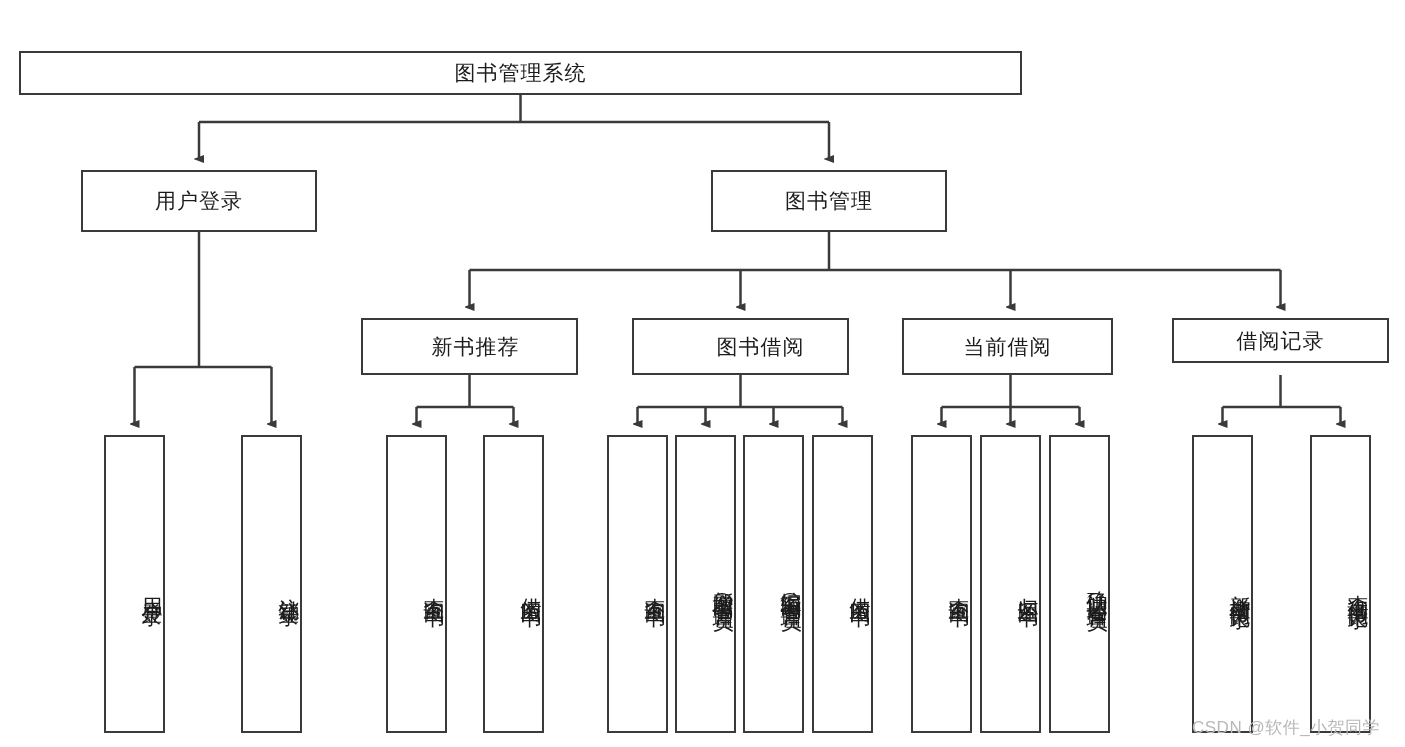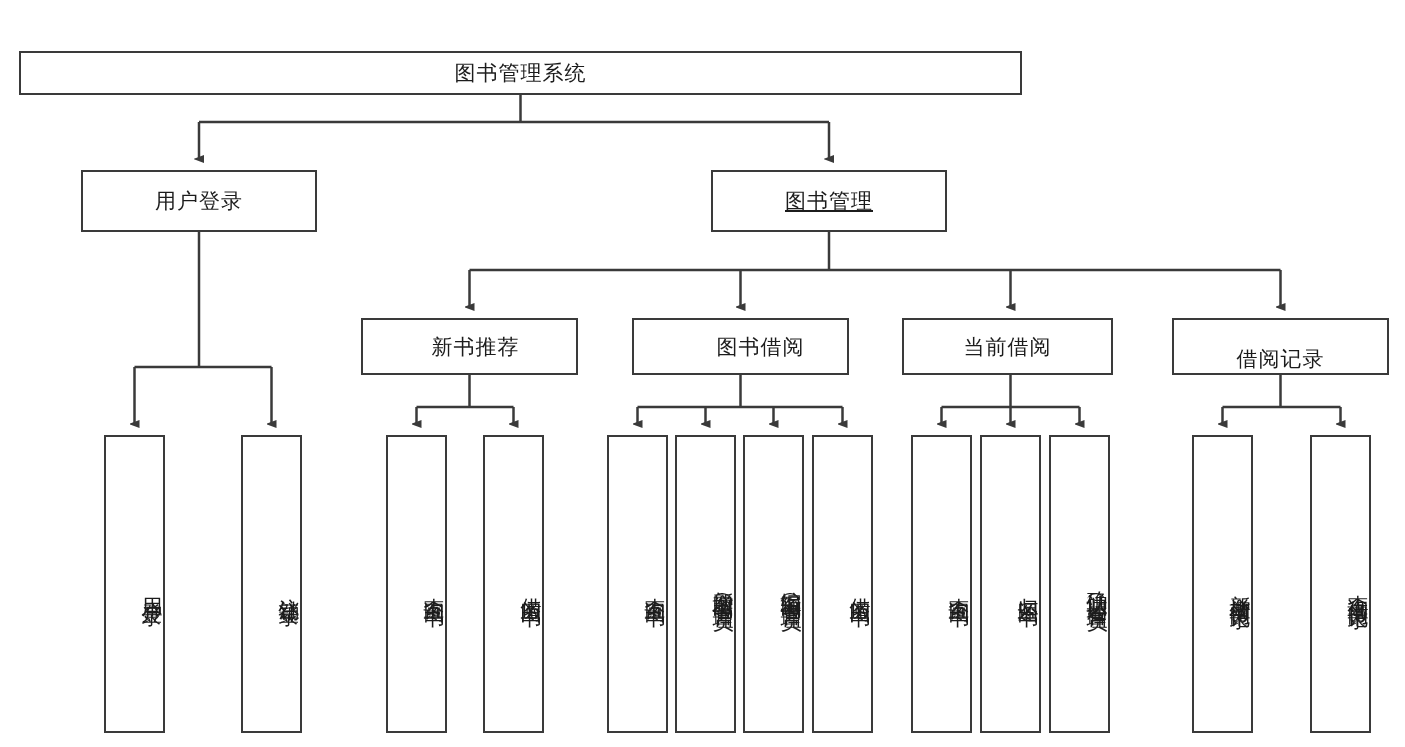--- a/index.html
+++ b/index.html
@@ -107,33 +107,33 @@
       </g>
   </svg>
 
   <div id="nodes-layer">
       <div class="node h" style="left: 19px; top: 11px; width: 1003px; height: 44px; margin-top: 40px;">
         <span>图书管理系统</span>
       </div>
       <div class="node h" style="left: 81px; top: 170px; width: 236px; height: 62px;">
         <span>用户登录</span>
       </div>
-      <div class="node h" style="left: 711px; top: 170px; width: 236px; height: 62px; text-decoration: underline;">
+      <div class="node h" style="left: 711px; top: 170px; width: 236px; height: 62px;">
         <span>图书管理</span>
       </div>
       <div class="node h" style="left: 361px; top: 318px; width: 217px; height: 57px; padding-left: 12px;">
         <span>新书推荐</span>
       </div>
       <div class="node h" style="left: 632px; top: 318px; width: 217px; height: 57px; padding-left: 40px;">
         <span>图书借阅</span>
       </div>
       <div class="node h" style="left: 902px; top: 318px; width: 211px; height: 57px;">
         <span>当前借阅</span>
       </div>
-      <div class="node h" style="left: 1172px; top: 318px; width: 217px; height: 57px; align-items: flex-end;">
+      <div class="node h" style="left: 1172px; top: 318px; width: 217px; height: 45px;">
         <span>借阅记录</span>
       </div>
       <div class="node v" style="left: 104px; top: 435px; width: 61px; height: 298px;">
         <span>用户登录</span>
       </div>
       <div class="node v" style="left: 241px; top: 435px; width: 61px; height: 298px;">
         <span>注销登录</span>
       </div>
       <div class="node v" style="left: 386px; top: 435px; width: 61px; height: 298px;">
         <span>查询图书</span>
@@ -163,14 +163,15 @@
         <span>确认归还（管理员）</span>
       </div>
       <div class="node v" style="left: 1192px; top: 435px; width: 61px; height: 298px;">
         <span>新增借阅记录</span>
       </div>
       <div class="node v" style="left: 1310px; top: 435px; width: 61px; height: 298px;">
         <span>查询借阅记录</span>
       </div>
     </div>
 
+  <div class="watermark" id="wm" style="left: 1192px; top: 716px;">CSDN @软件_小贺同学</div>
 
 </div>
 
 </body></html>

